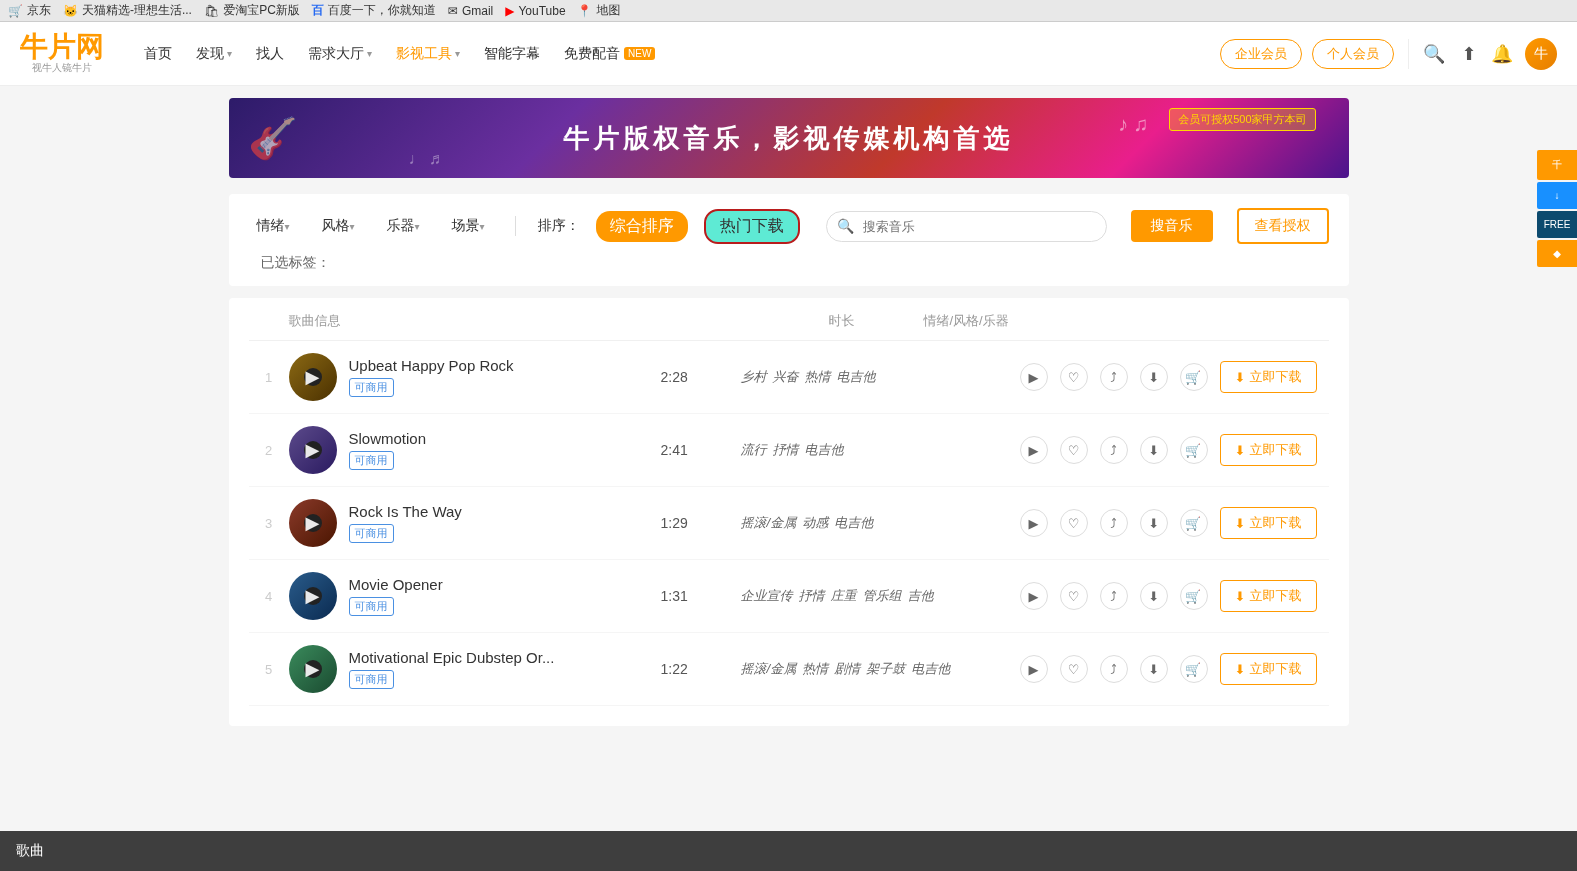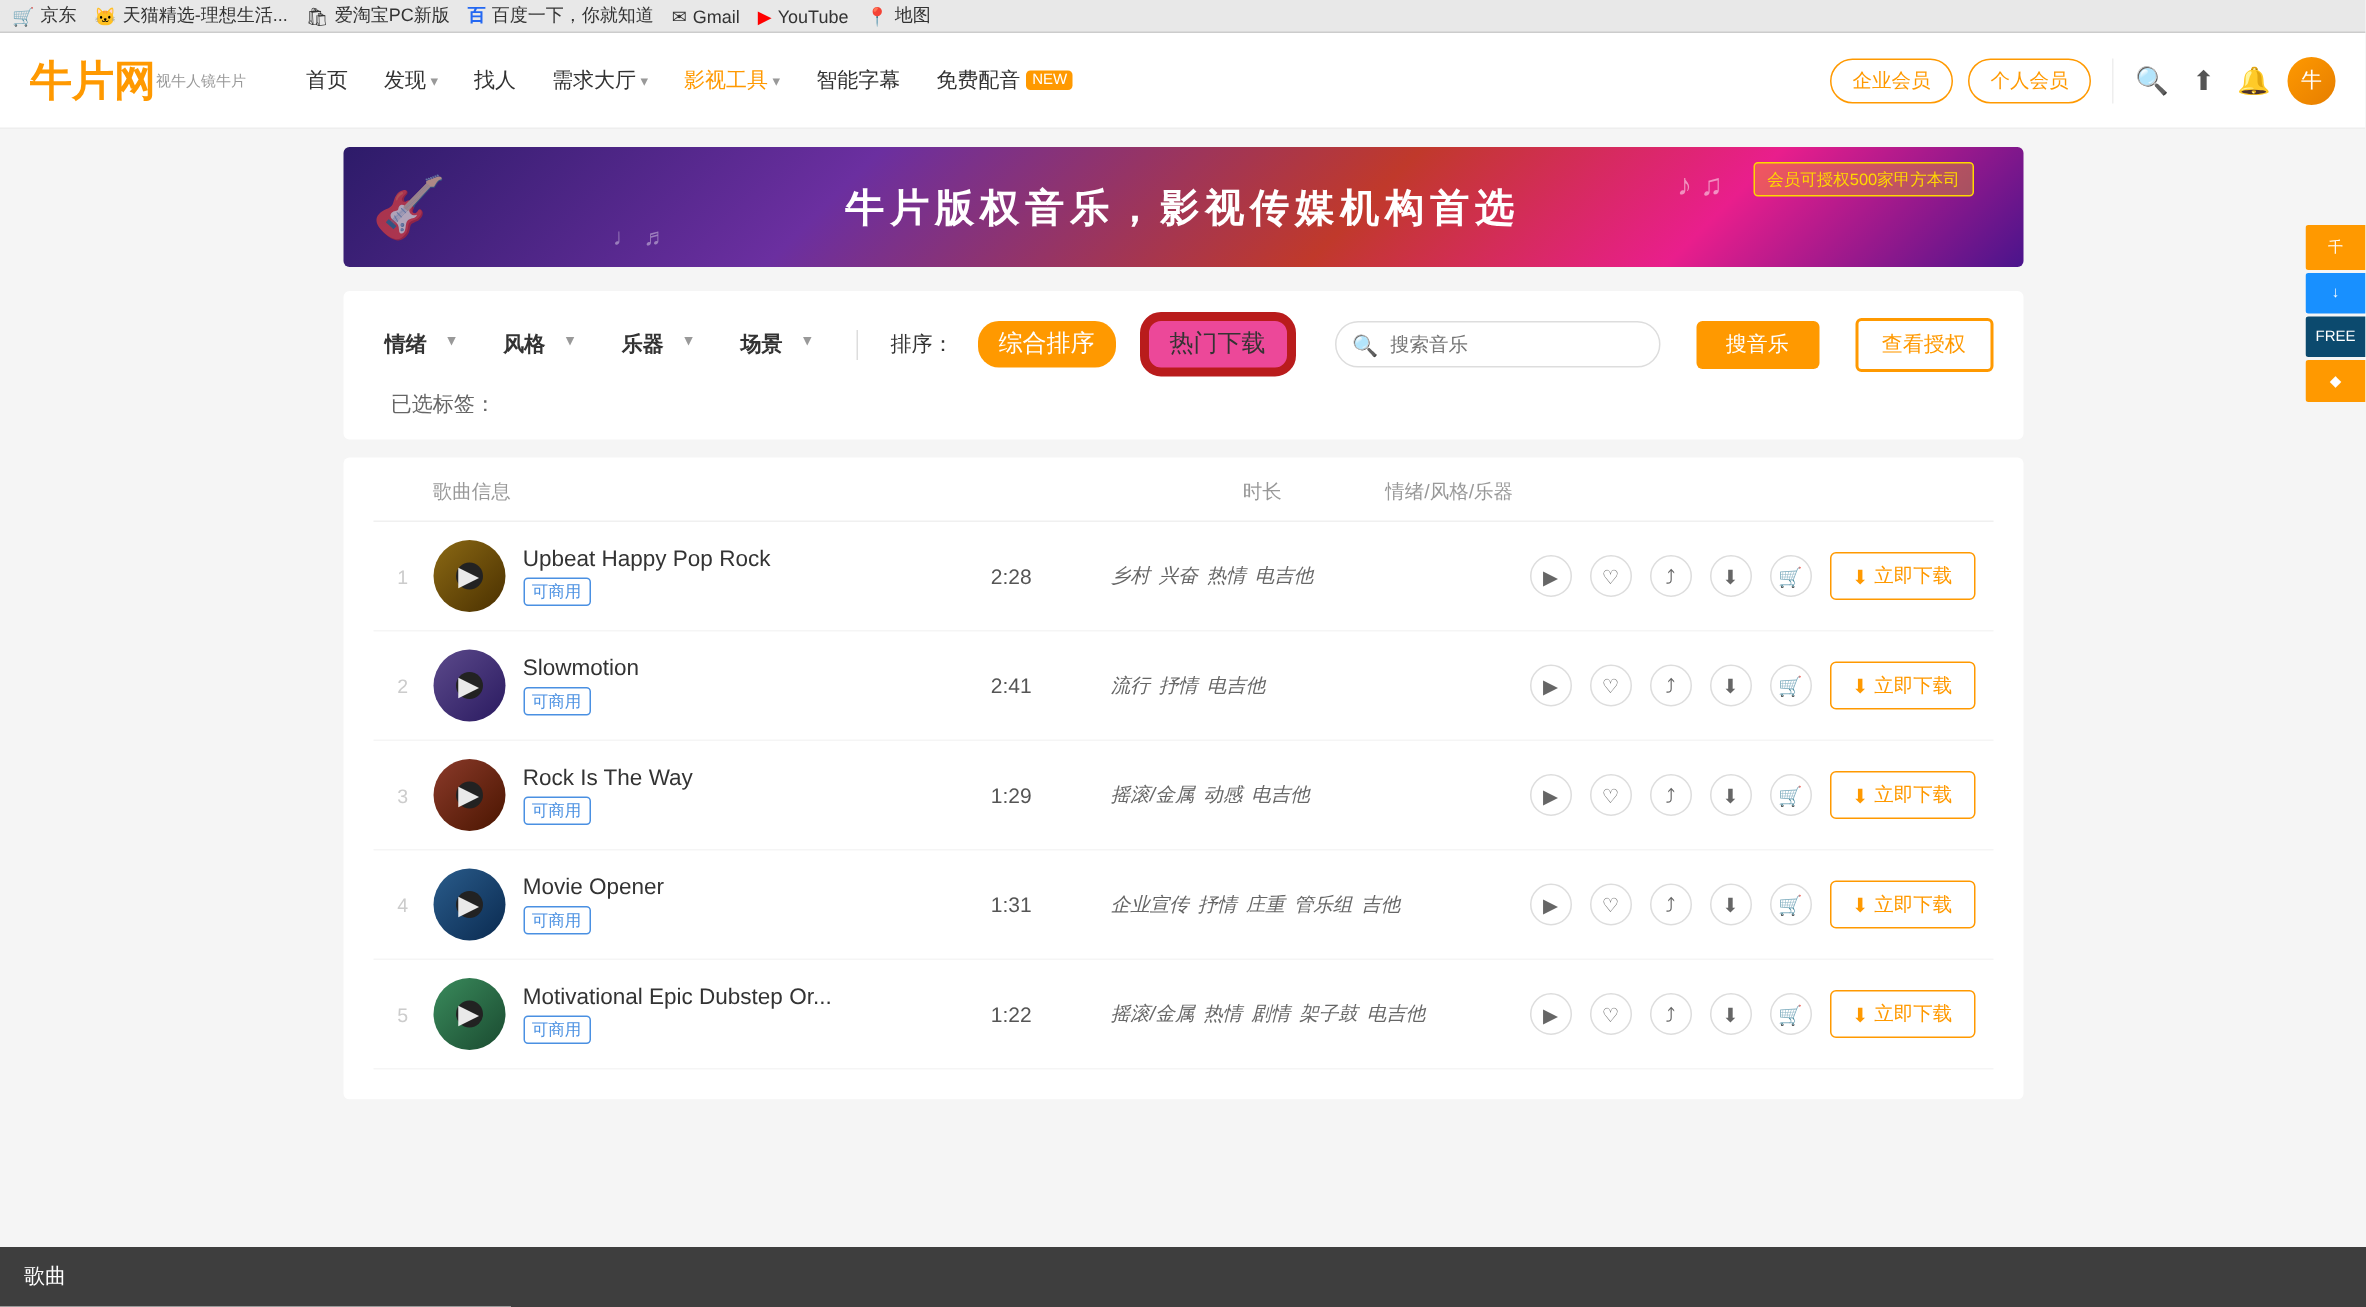--- a/index.html
+++ b/index.html
@@ -23,21 +23,21 @@
       background: #fff;
       height: 64px;
       display: flex;
       align-items: center;
       padding: 0 20px;
       border-bottom: 1px solid #eee;
       gap: 30px;
     }
     .logo {
       display: flex;
-      flex-direction: row;
+      flex-direction: column;
       align-items: center;
       margin-right: 10px;
     }
     .logo-text { font-size: 28px; font-weight: bold; color: #f90; line-height: 1; }
     .logo-sub { font-size: 10px; color: #999; }
     .nav-links { display: flex; align-items: center; gap: 24px; flex: 1; }
     .nav-item { font-size: 14px; color: #333; cursor: pointer; display: flex; align-items: center; gap: 3px; }
     .nav-item.highlight { color: #f90; }
     .nav-arrow { font-size: 10px; color: #999; }
     .nav-right { display: flex; align-items: center; gap: 10px; }
@@ -82,26 +82,26 @@
 
     
     .filter-section {
       width: 1120px;
       margin: 16px auto 0;
       background: #fff;
       padding: 14px 20px;
       border-radius: 4px;
     }
     .filter-row { display: flex; align-items: center; gap: 16px; }
-    .filter-item { display: flex; gap: 14px; font-size: 14px; color: #333; cursor: pointer; padding: 4px 8px; font-weight: bold; }
+    .filter-item { display: flex; align-items: center; gap: 0; font-size: 14px; color: #333; cursor: pointer; padding: 4px 8px; }
     .filter-divider { width: 1px; height: 20px; background: #ddd; margin: 0 6px; }
     .sort-label { font-size: 14px; color: #333; }
     .sort-btn { padding: 5px 14px; border-radius: 14px; font-size: 16px; cursor: pointer; border: none; }
     .sort-btn.active { background: #f90; color: #fff; }
-    .sort-btn.inactive { background: #ec4899; color: #333; border: 6px solid #b91c1c; }
+    .sort-btn.inactive { background: #5eead4; color: #333; border: 2px solid #b91c1c; }
     .search-bar { flex: 1; position: relative; margin-left: 10px; }
     .search-bar input { width: 100%; border: 1px solid #ddd; border-radius: 20px; padding: 7px 16px 7px 36px; font-size: 13px; outline: none; }
     .search-icon { position: absolute; left: 12px; top: 50%; transform: translateY(-50%); color: #aaa; font-size: 14px; }
     .btn-search-music { background: #f90; color: #fff; border: none; border-radius: 4px; padding: 7px 20px; font-size: 14px; cursor: pointer; margin-left: 8px; }
     .btn-check-auth { background: #fff; color: #f90; border: 2px solid #f90; border-radius: 4px; padding: 7px 16px; font-size: 14px; cursor: pointer; margin-left: 8px; }
 
     
     .selected-tags { margin-top: 10px; font-size: 14px; color: #666; display: flex; align-items: center; margin-left: 12px; }
     .tags-label { color: #666; margin-right: 8px; }
 

